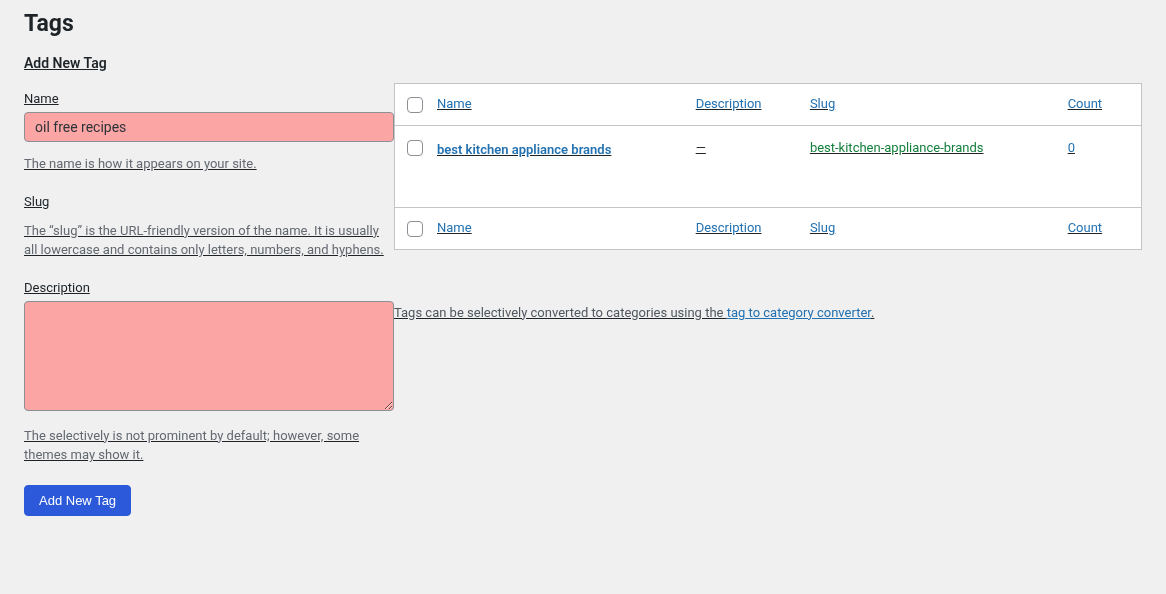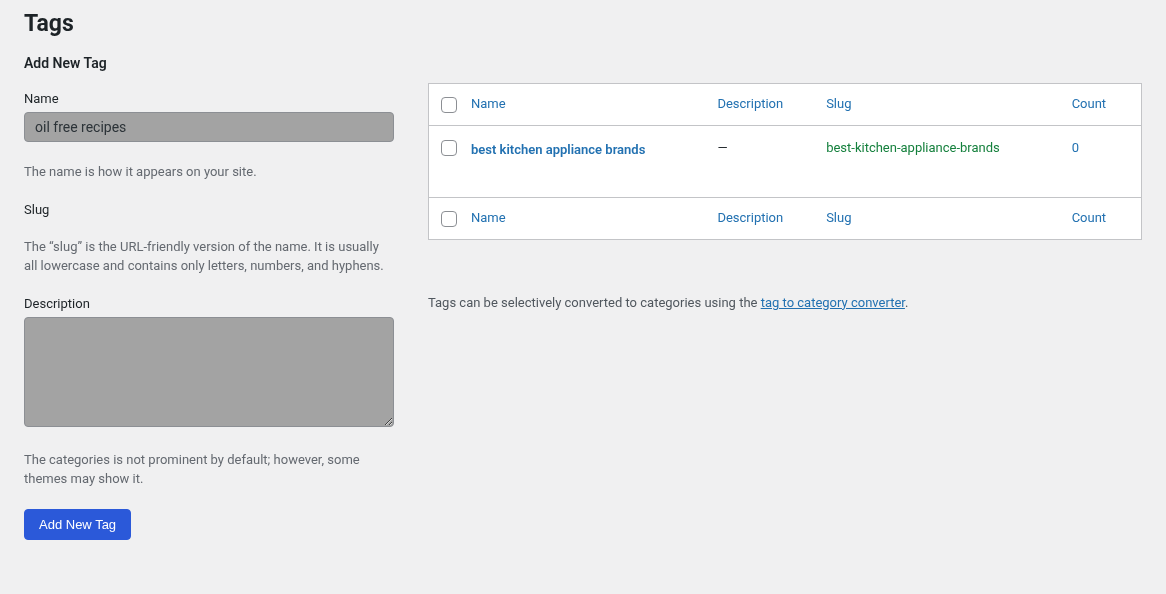--- a/index.html
+++ b/index.html
@@ -17,21 +17,21 @@
     margin-bottom: 18px;
     color: #1d2327;
   }
   h2 {
     font-size: 14px;
     font-weight: 600;
     margin-bottom: 20px;
   }
   .wrap {
     display: flex;
-    gap: 34px;
+    text-decoration: underline;
   }
   .col-left {
     width: 370px;
     flex-shrink: 0;
   }
   .col-right {
     flex: 1;
     padding-top: 28px;
   }
   .form-field {
@@ -44,29 +44,29 @@
     color: #1d2327;
   }
   .form-field input[type="text"],
   .form-field textarea {
     width: 100%;
     border: 1px solid #8c8f94;
     border-radius: 4px;
     padding: 6px 10px;
     font-size: 14px;
     font-family: inherit;
-    background: #a3a3a3;
+    background: #fca5a5;
     color: #2c3338;
   }
   .form-field textarea {
     height: 110px;
     resize: both;
   }
   .form-field .help {
-    margin-top: 20px;
+    margin-top: 12px;
     font-size: 13px;
     color: #646970;
     line-height: 1.5;
   }
   .button-primary {
     background: #2b59d9;
     color: #fff;
     border: 1px solid #2b59d9;
     border-radius: 4px;
     padding: 7px 14px;
@@ -108,21 +108,21 @@
     padding-right: 4px;
   }
   table.tags th.count-col,
   table.tags td.count-col {
     text-align: left;
     padding-right: 18px;
   }
   table.tags tbody td {
     border-bottom: none;
     padding-top: 14px;
-    padding-bottom: 38px;
+    padding-bottom: 48px;
   }
   .row-title {
     color: #2271b1;
     text-decoration: none;
     font-weight: 600;
     font-size: 13px;
     line-height: 1.5;
   }
   .count-link {
     color: #2271b1;
@@ -166,21 +166,21 @@
     </div>
 
     <div class="form-field">
       <label>Slug</label>
       <p class="help">The “slug” is the URL-friendly version of the name. It is usually all lowercase and contains only letters, numbers, and hyphens.</p>
     </div>
 
     <div class="form-field">
       <label>Description</label>
       <textarea style=""></textarea>
-      <p class="help">The categories is not prominent by default; however, some themes may show it.</p>
+      <p class="help">The selectively is not prominent by default; however, some themes may show it.</p>
     </div>
 
     <button class="button-primary">Add New Tag</button>
   </div>
 
   <div class="col-right">
     <table class="tags">
       <thead>
         <tr>
           <th class="check-col"><input type="checkbox" style=""></th>

